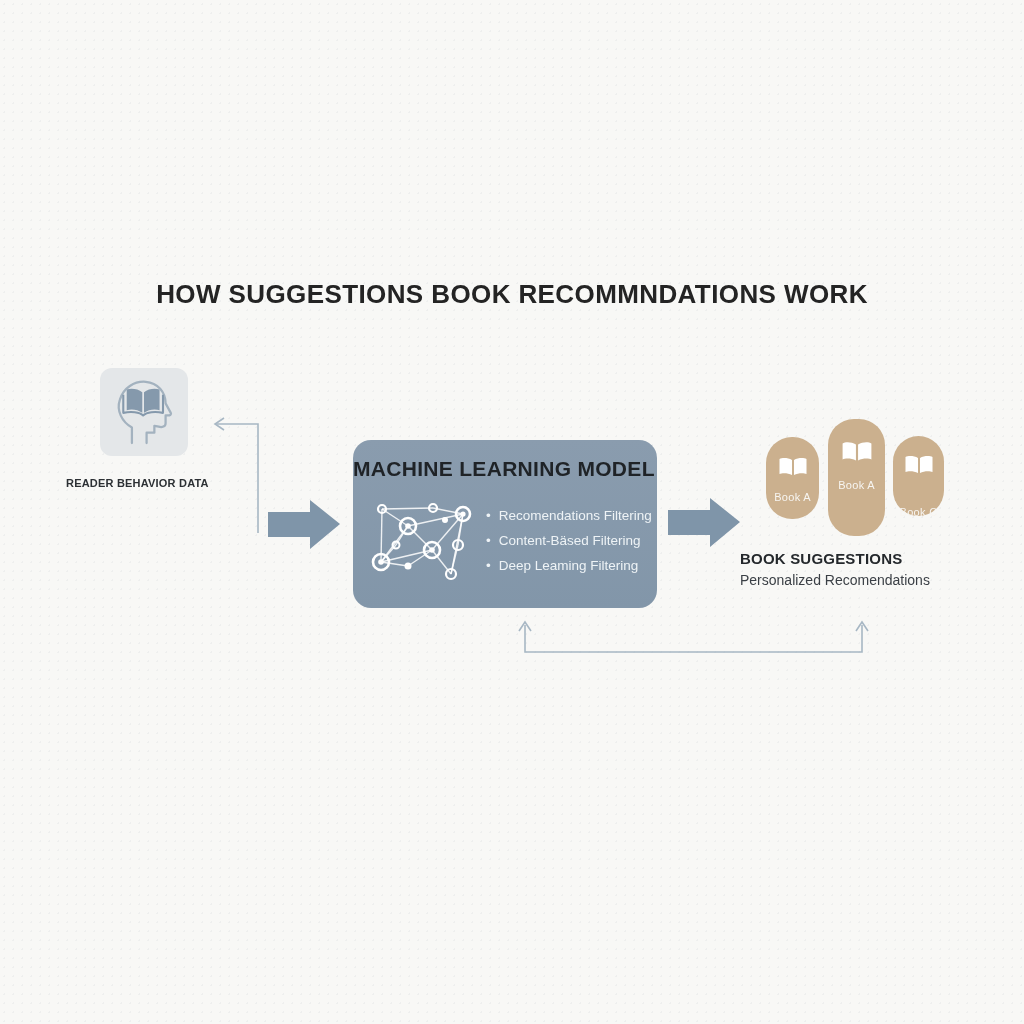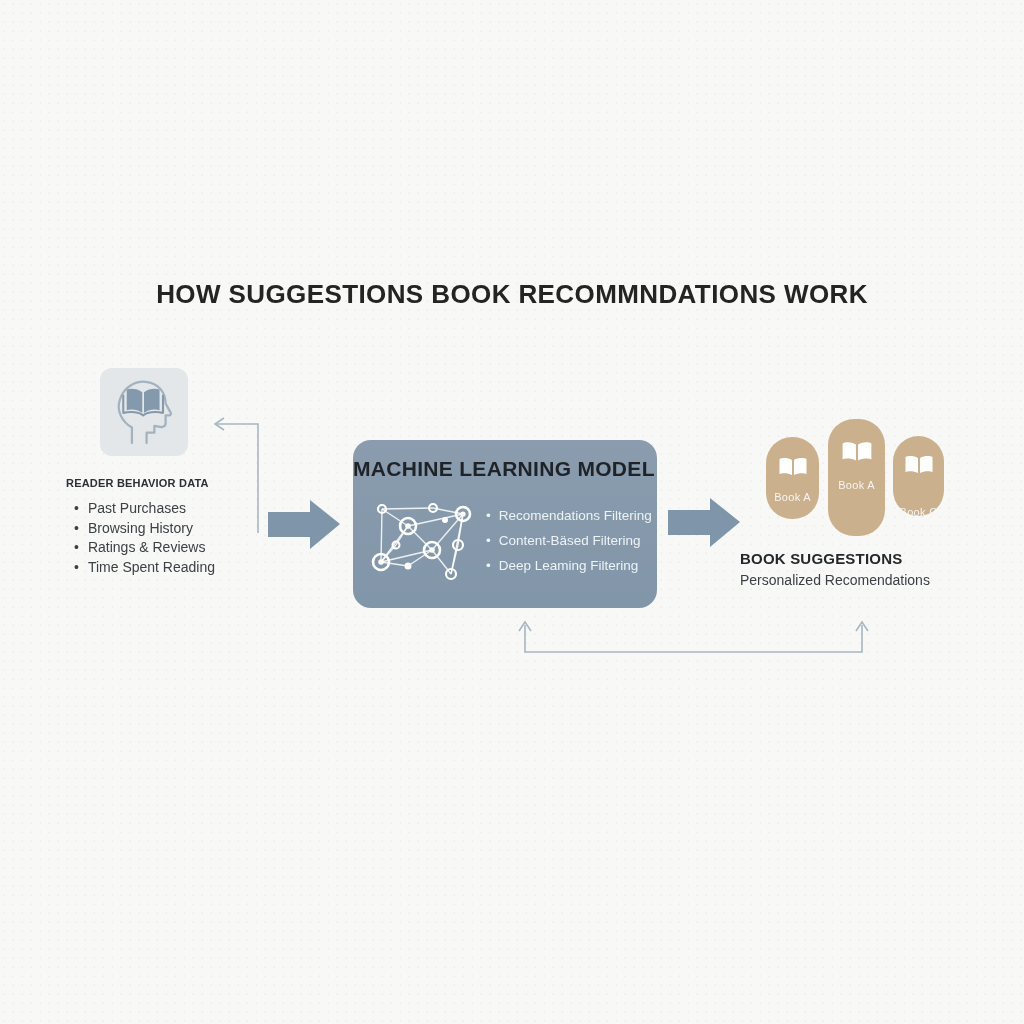--- a/index.html
+++ b/index.html
@@ -116,26 +116,20 @@
     <svg width="76" height="76" viewBox="0 0 88 88">
       <path d="M30 80 L30 62 C18 55 12 42 16 30 C20 16 33 8 46 9 C60 10 69 21 69 34 L75 45 C76 47 74 48 72 48 L69 48 L69 57 C69 61 65 62 61 61 L56 60 L56 68 L47 68 L47 80" fill="none" stroke="#a3b2bf" stroke-width="2.6" stroke-linejoin="round" stroke-linecap="round"></path>
       <g>
         <path d="M42 21 C37 17 29 16 24 18 L24 42 C29 40 37 41 42 45 Z" fill="#8599ac"></path>
         <path d="M44 21 C49 17 57 16 62 18 L62 42 C57 40 49 41 44 45 Z" fill="#8599ac"></path>
         <path d="M20 24 L20 45 C29 43 39 44 43 48 C47 44 57 43 66 45 L66 24" fill="none" stroke="#8599ac" stroke-width="2.4" stroke-linejoin="round"></path>
       </g>
     </svg>
   </div>
   <div class="reader-heading">READER BEHAVIOR DATA</div>
-  <ul class="reader-list">
-    <li>Past Purchases</li>
-    <li>Browsing History</li>
-    <li>Ratings &amp; Reviews</li>
-    <li>Time Spent Reading</li>
-  </ul>
 
   <div class="model-box">
     <div class="model-heading">MACHINE LEARNING MODEL</div>
     <svg class="network-icon" width="122" height="112" viewBox="0 0 122 112">
       <g stroke="#ffffff" stroke-width="1.4" stroke-opacity="0.85">
         <line x1="19" y1="19" x2="70" y2="18"></line>
         <line x1="70" y1="18" x2="100" y2="24"></line>
         <line x1="19" y1="19" x2="45" y2="36"></line>
         <line x1="45" y1="36" x2="100" y2="24"></line>
         <line x1="19" y1="19" x2="18" y2="72"></line>

